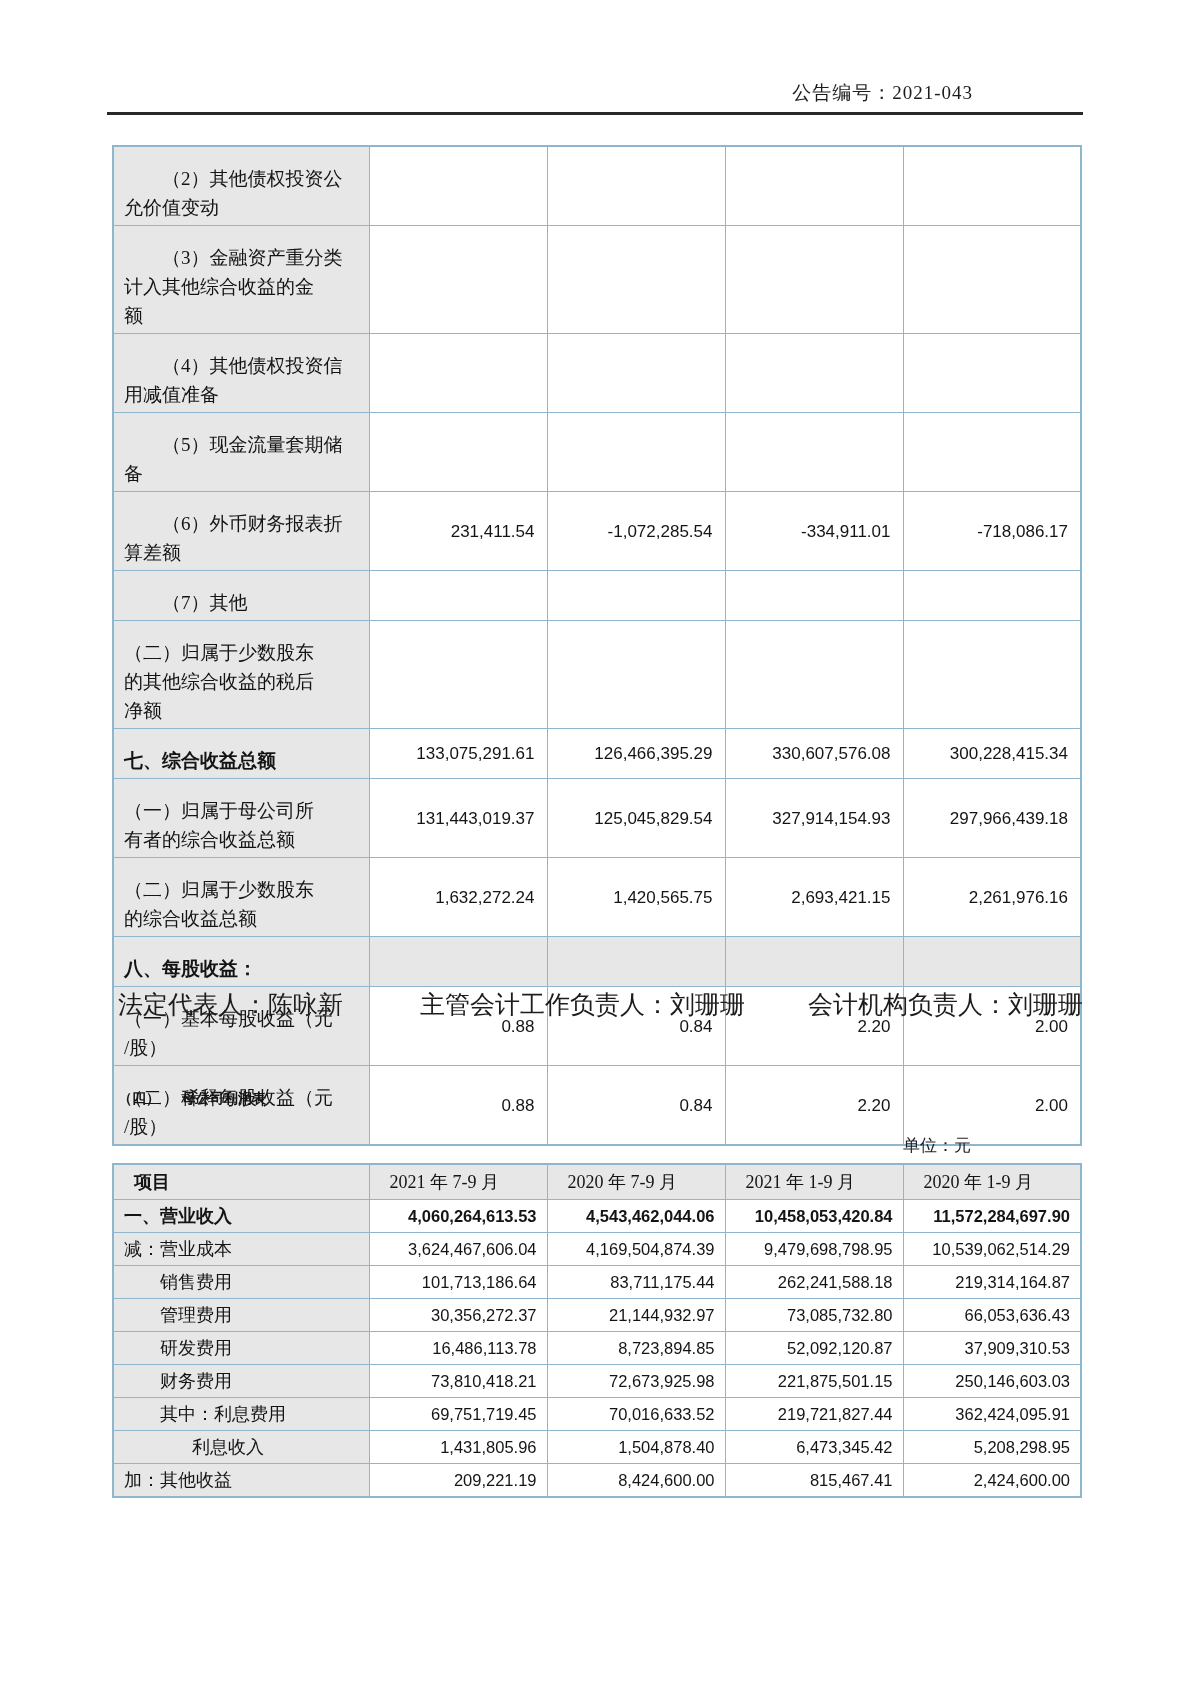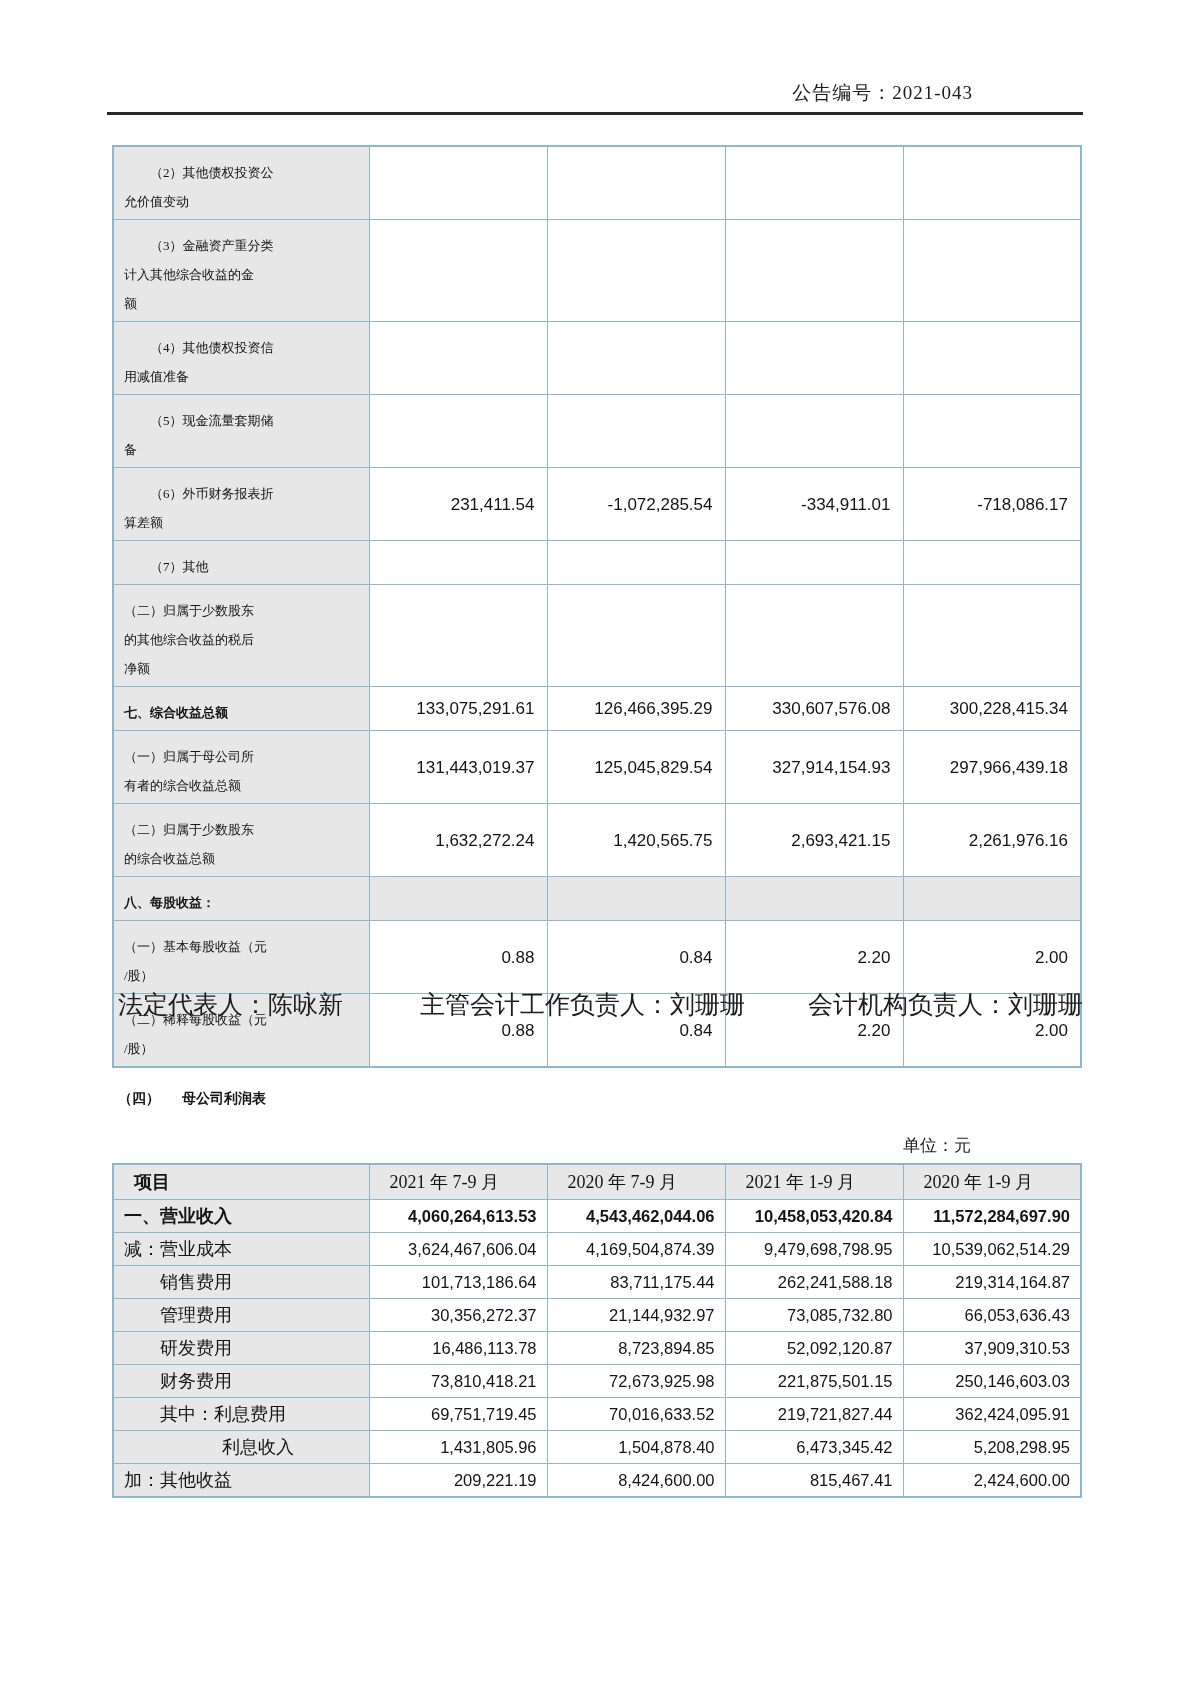--- a/index.html
+++ b/index.html
@@ -9,21 +9,21 @@
   
   .ann{position:absolute;top:80px;right:118px;font-size:19px;letter-spacing:1px;color:#1c1c1c;}
   .rule{position:absolute;top:112px;left:107px;width:976px;height:3px;background:#282828;}
 
   
   table.fin{border-collapse:collapse;table-layout:fixed;border:2px solid #8fb6cd;}
   table.fin td,table.fin th{border:1px solid #8fb6cd;vertical-align:middle;overflow:hidden;}
 
   
   .t1{position:absolute;left:112px;top:145px;width:968px;}
-  .t1 td.lbl{background:#e7e7e7;font-size:13px;line-height:29px;padding:11px 12px 3px 10px;
+  .t1 td.lbl{background:#e7e7e7;font-size:19px;line-height:29px;padding:17px 12px 3px 10px;
              white-space:pre-line;color:#141414;}
   .t1 td.num{background:#ffffff;font-family:"Liberation Sans","DejaVu Sans",sans-serif;
              font-size:17px;line-height:29px;text-align:right;padding:3px 12px 3px 4px;color:#141414;}
   .t1 tr.gray td{background:#e7e7e7;}
   .ind{text-indent:2em;}
   .b{font-weight:bold;}
 
   
   .sig{position:absolute;left:118px;top:988px;width:968px;height:26px;font-size:25px;color:#1c1c1c;}
   .sig span{position:absolute;top:0;white-space:nowrap;}
@@ -39,21 +39,21 @@
   
   .t2{position:absolute;left:112px;top:1163px;width:968px;}
   .t2 th{background:#e7e7e7;font-size:18px;font-weight:normal;line-height:26px;
          padding:4px 20px;text-align:left;color:#141414;white-space:nowrap;}
   .t2 th.first{font-weight:bold;}
   .t2 td.lbl{background:#e7e7e7;font-size:18px;line-height:26px;padding:3px 6px 3px 10px;
              white-space:nowrap;color:#141414;}
   .t2 td.num{background:#ffffff;font-family:"Liberation Sans","DejaVu Sans",sans-serif;
              font-size:16.5px;line-height:26px;text-align:right;padding:3px 10px 3px 2px;color:#141414;}
   .t2 td.ind1{padding-left:46px;}
-  .t2 td.ind2{padding-left:108px;}
+  .t2 td.ind2{padding-left:78px;}
 </style>
 </head>
 <body>
 
 <div class="page">
 
   <div class="ann">公告编号：2021-043</div>
   <div class="rule"></div>
 
   <table class="fin t1">

